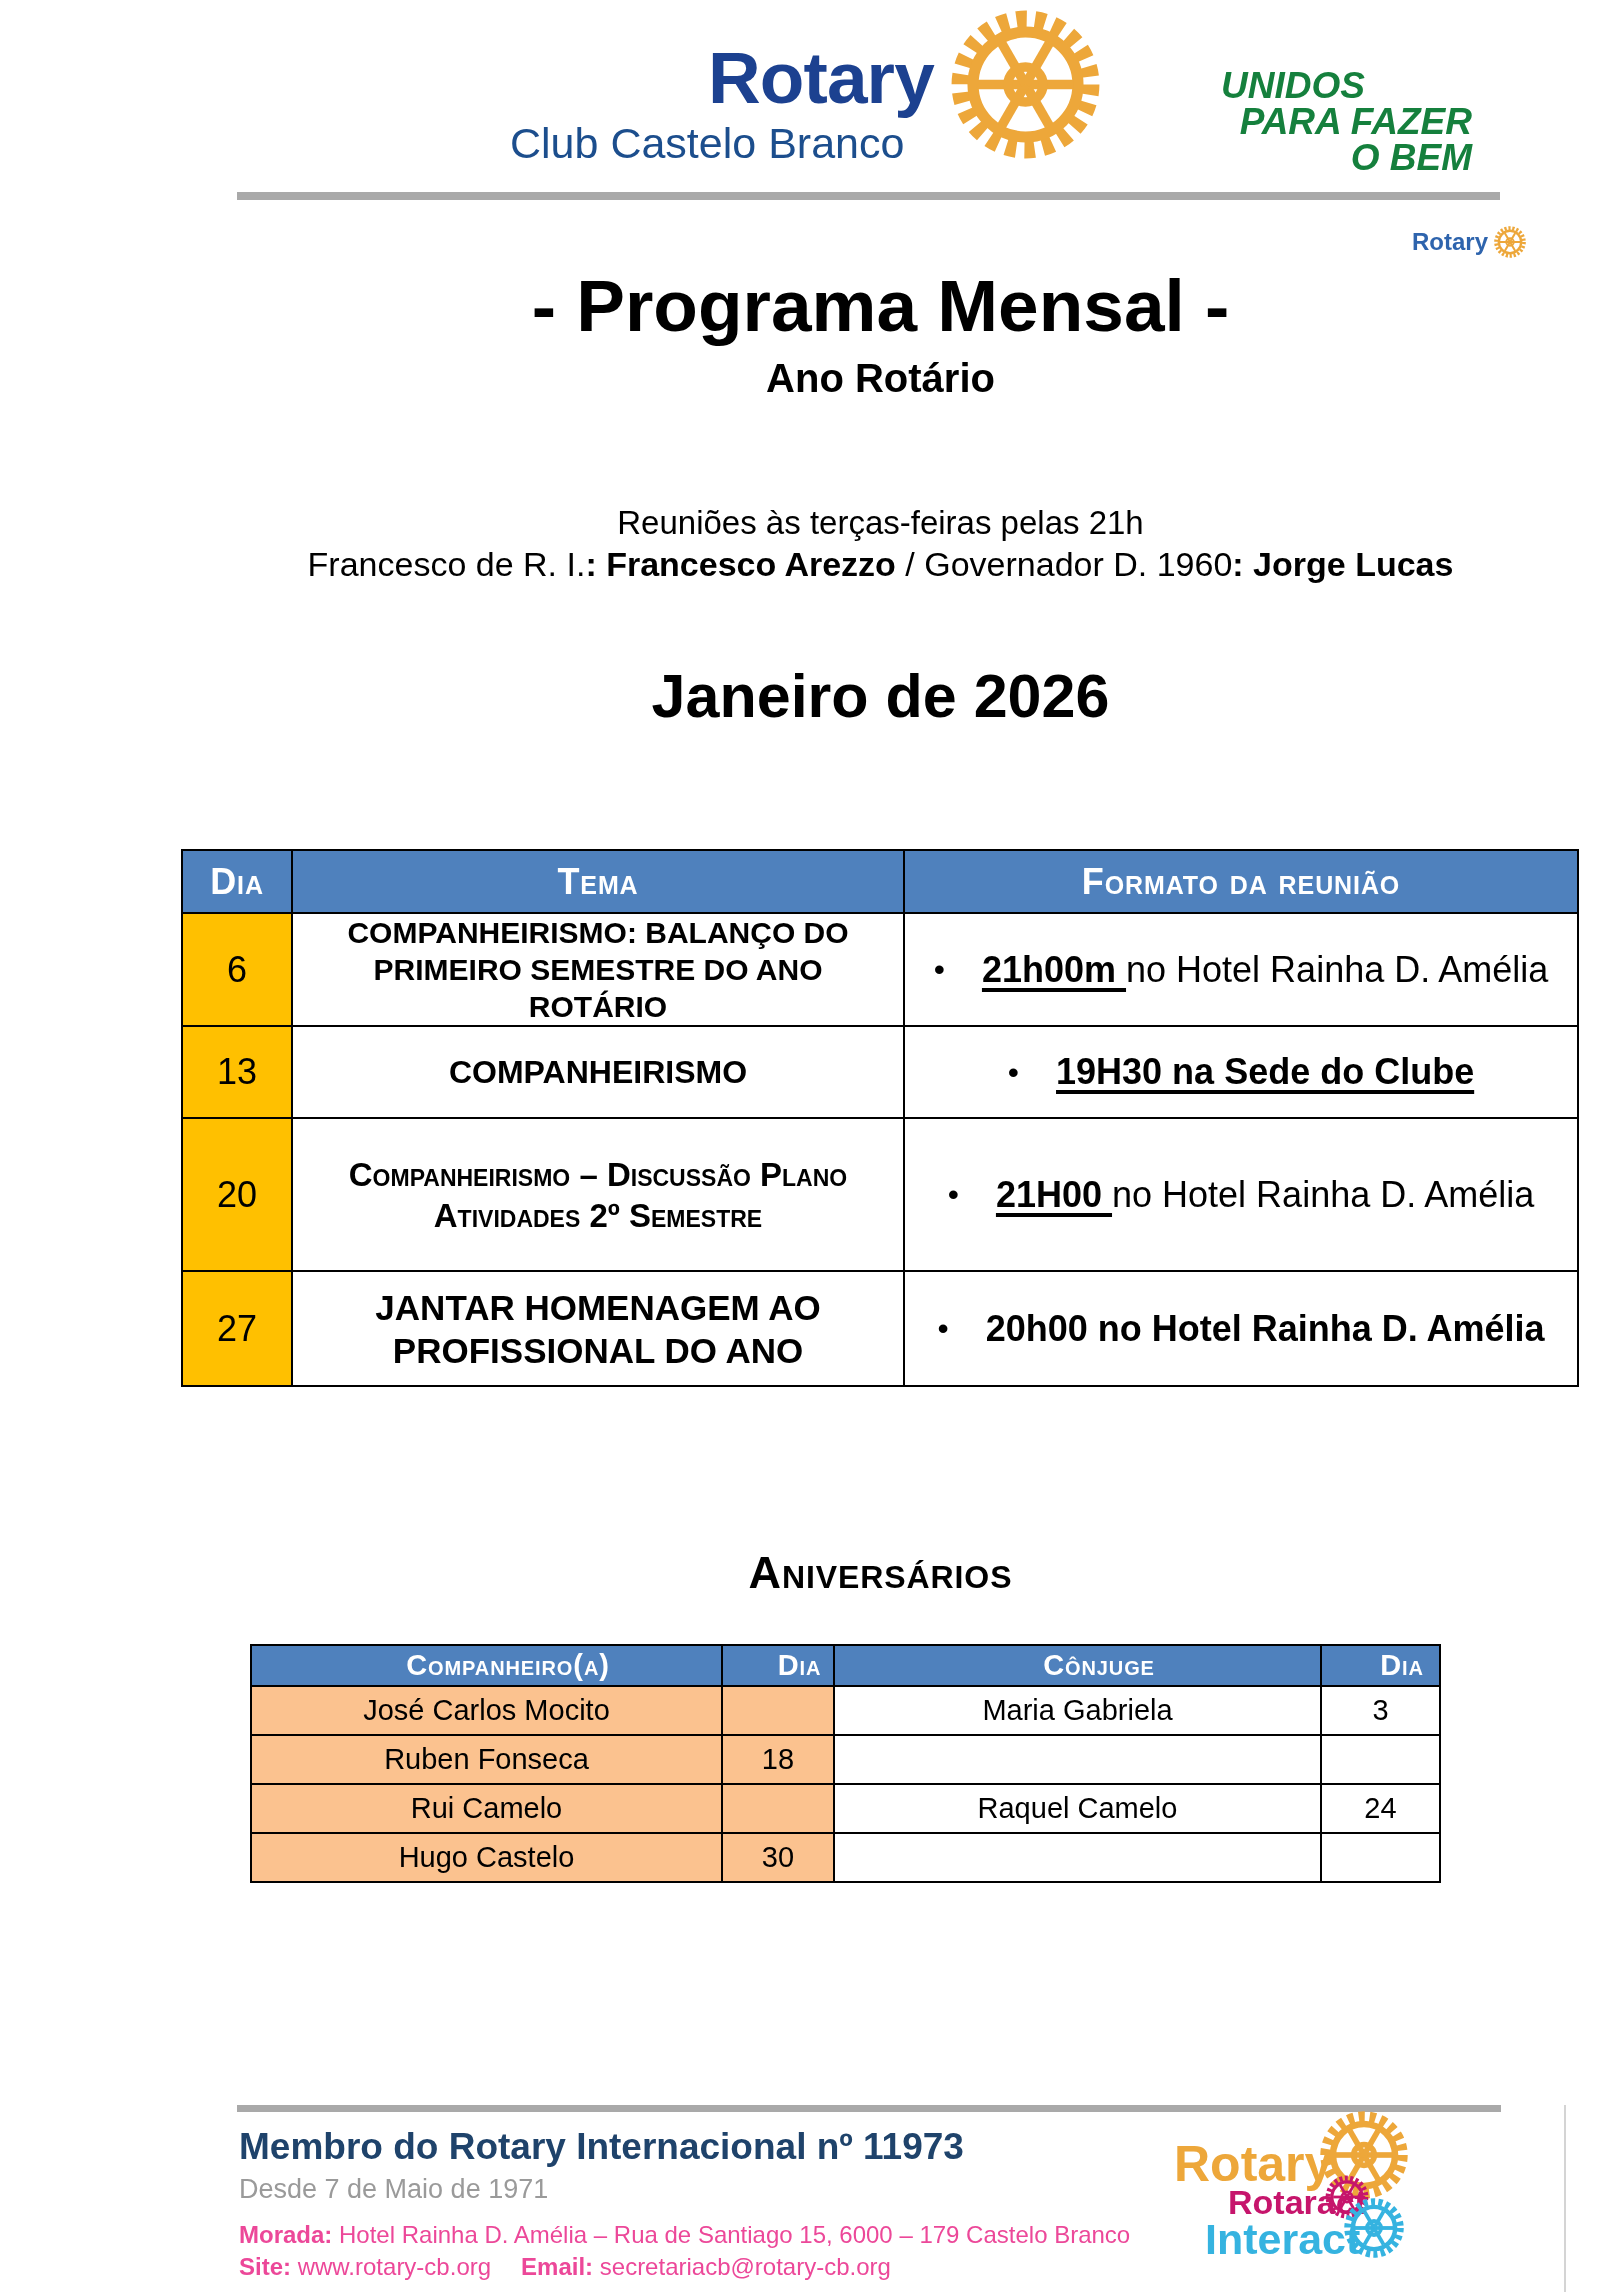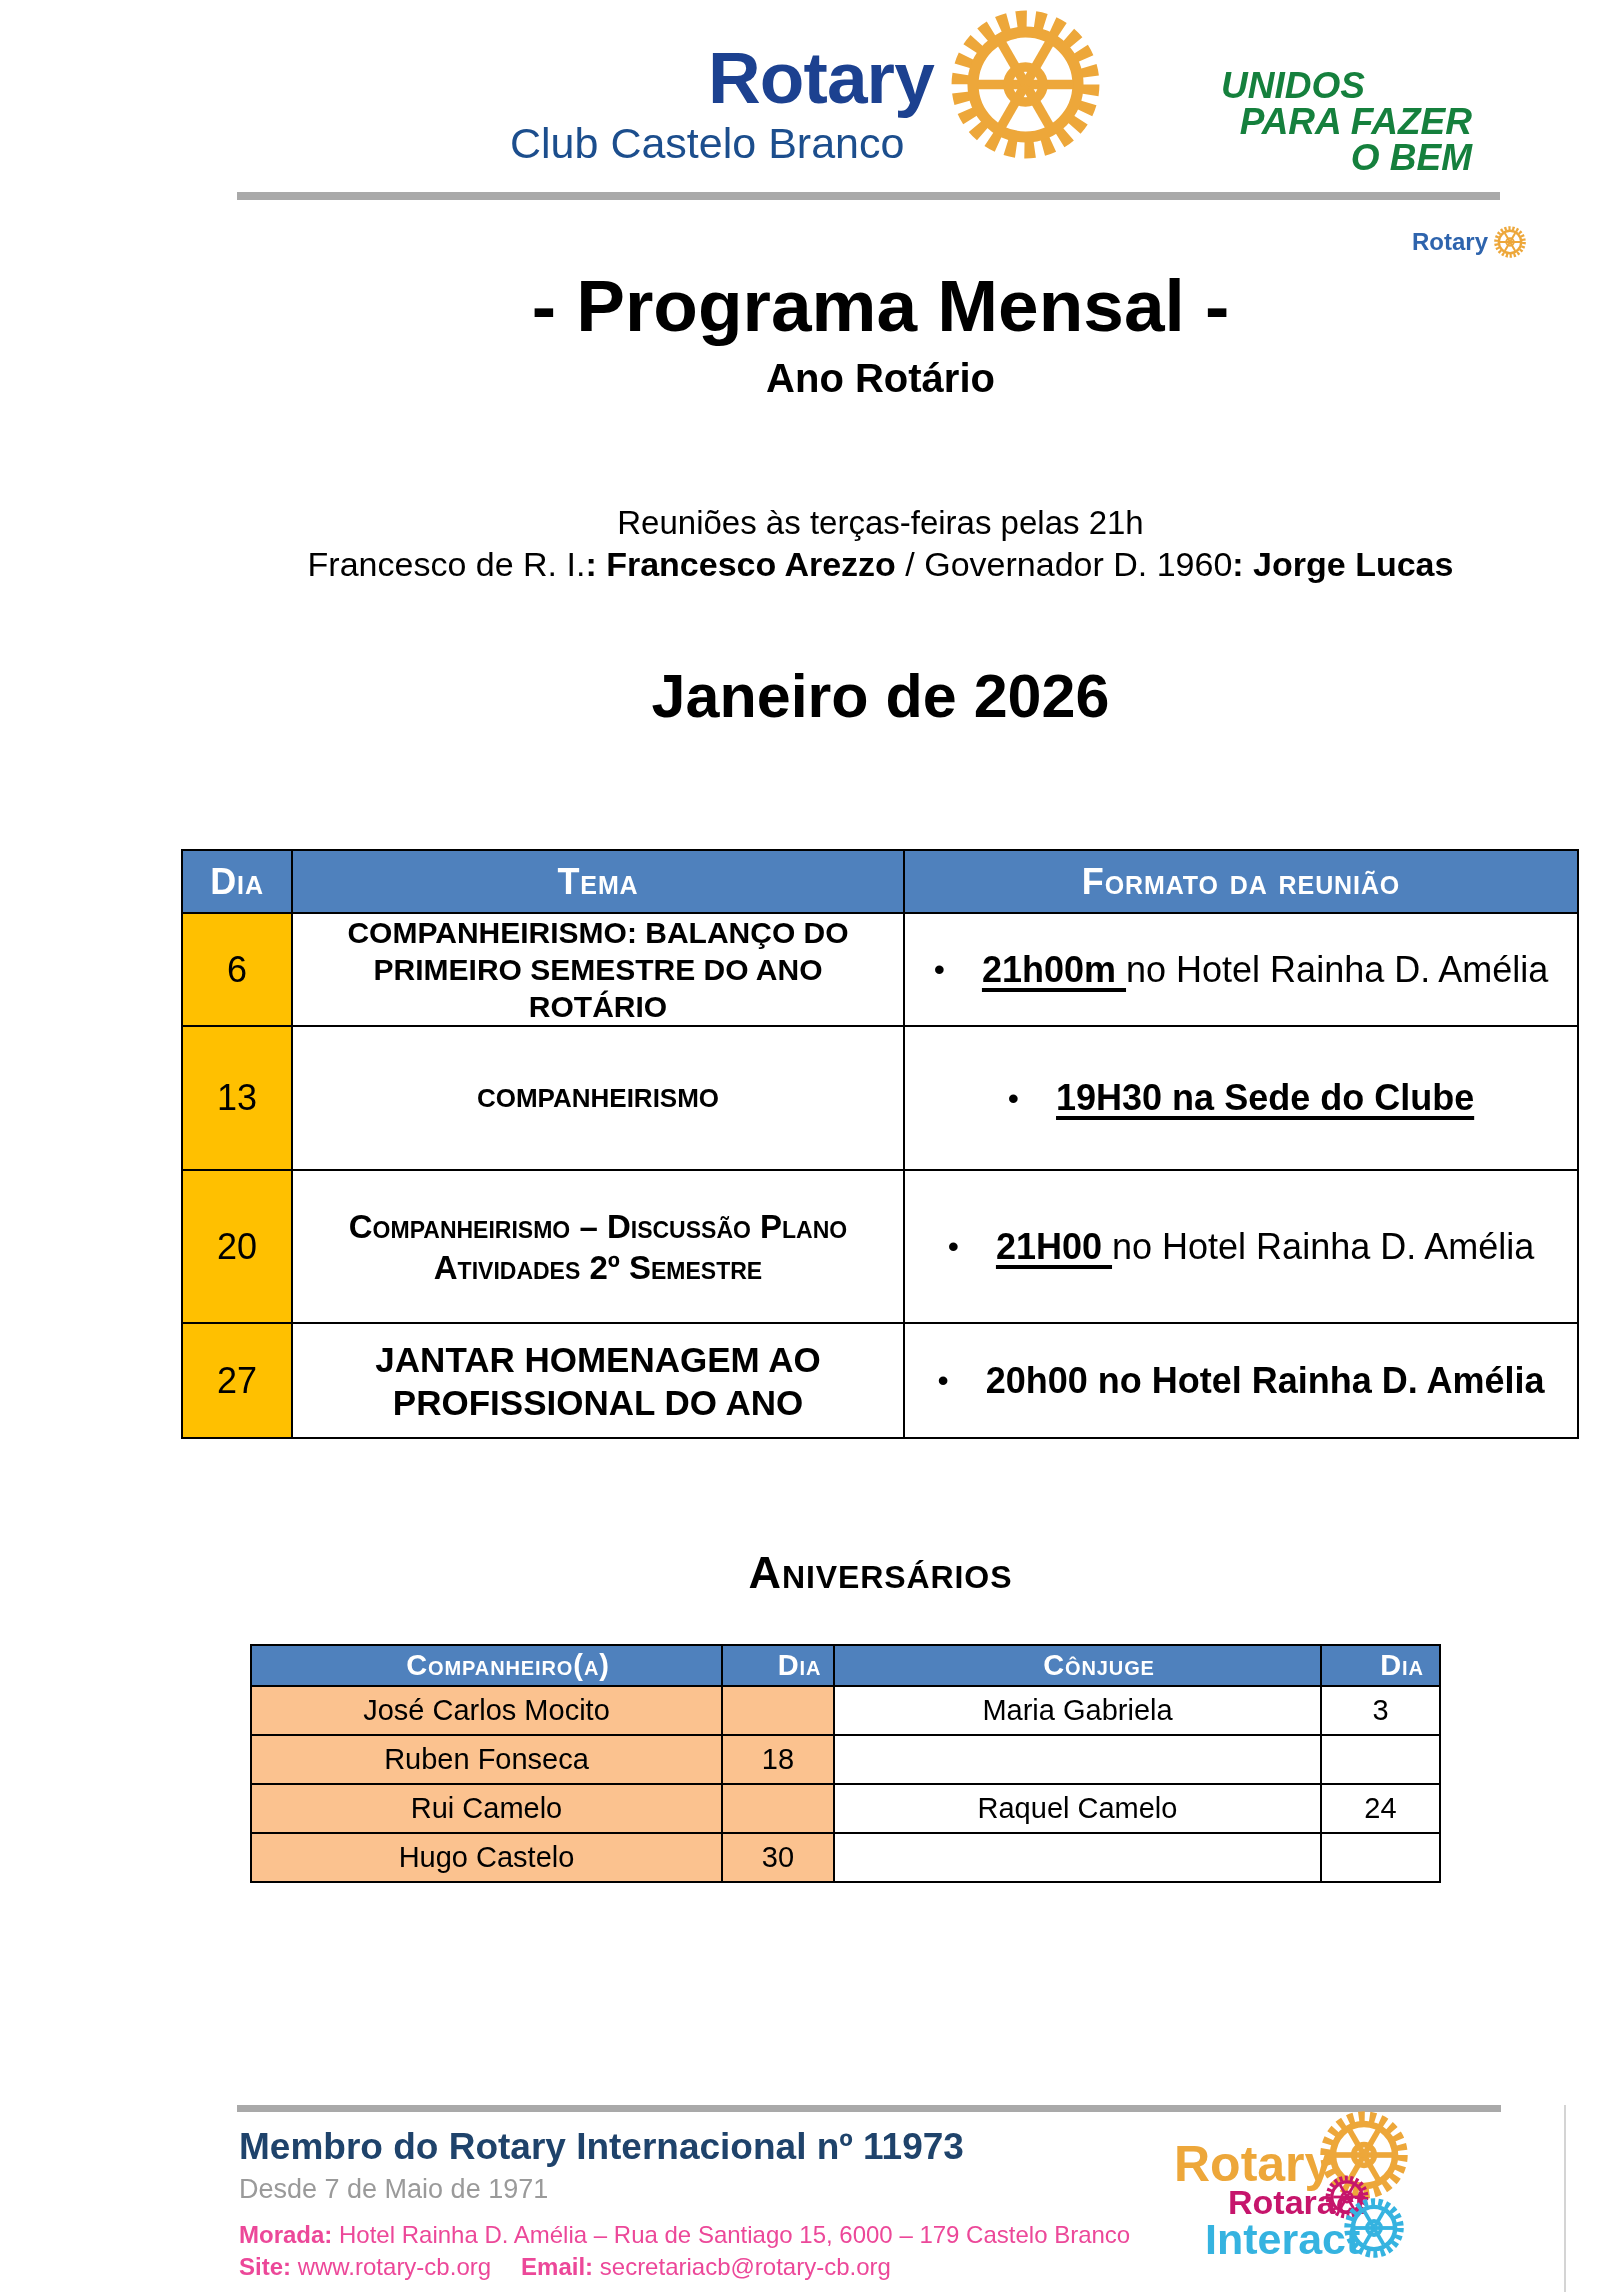--- a/index.html
+++ b/index.html
@@ -39,21 +39,21 @@
   .program{left:181px; top:849px; width:1395px;}
   .program th, .program td{border:2.7px solid #000;}
   .program th{
     background:#4f81bd; color:#ffffff; font-variant:small-caps;
     font-size:36px; font-weight:bold; height:59px; letter-spacing:0.9px;
   }
   .program td{text-align:center; vertical-align:middle;}
   .day{background:#ffc000; font-size:36px;}
   .theme{font-weight:bold; padding:0 27px;}
   .theme-caps-sm{font-size:30px; line-height:37px;}
-  .theme-caps{font-size:26px;}
+  .theme-caps{font-size:32px;}
   .theme-smallcaps{font-variant:small-caps; font-size:33px; line-height:41px;}
   .theme-caps-lg{font-size:35px; line-height:43px;}
   .fmt{font-size:36px;}
   .fmtline{display:flex; align-items:center; justify-content:center;}
   .bullet{font-size:32px; margin-right:37px;}
 
   .bdays{left:250px; top:1644px; width:1189px;}
   .bdays th, .bdays td{border:2.7px solid #000; text-align:center; vertical-align:middle;}
   .bdays th{
     background:#4f81bd; color:#ffffff; font-variant:small-caps;
@@ -146,21 +146,21 @@
       <tr style="height:107px">
         <td class="day">6</td>
         <td class="theme theme-caps-sm">COMPANHEIRISMO: BALANÇO DO PRIMEIRO SEMESTRE DO ANO ROTÁRIO</td>
         <td class="fmt">
           <div class="fmtline">
               <span class="bullet">•</span>
               <span><span class="b u">21h00m </span><span>no Hotel Rainha D. Amélia</span></span>
             </div>
         </td>
       </tr>
-      <tr style="height:144px">
+      <tr style="height:92px">
         <td class="day">13</td>
         <td class="theme theme-caps">COMPANHEIRISMO</td>
         <td class="fmt">
           <div class="fmtline">
               <span class="bullet">•</span>
               <span><span class="b u">19H30 na Sede do Clube</span></span>
             </div>
         </td>
       </tr>
       <tr style="height:153px">

